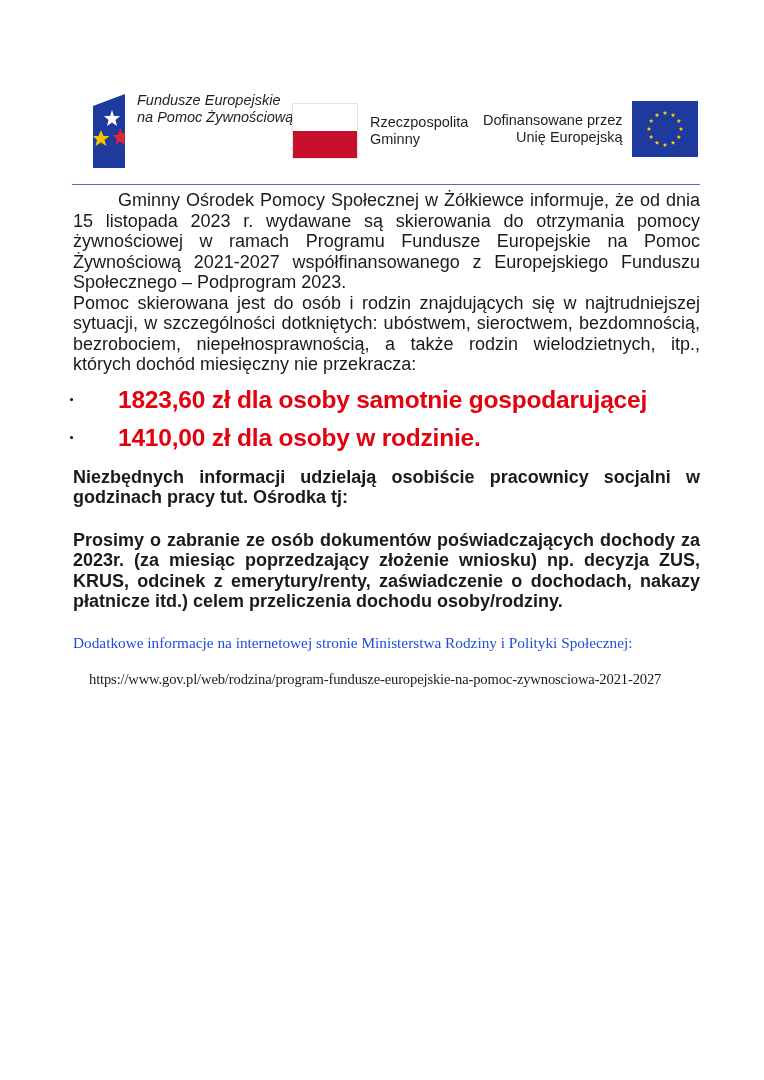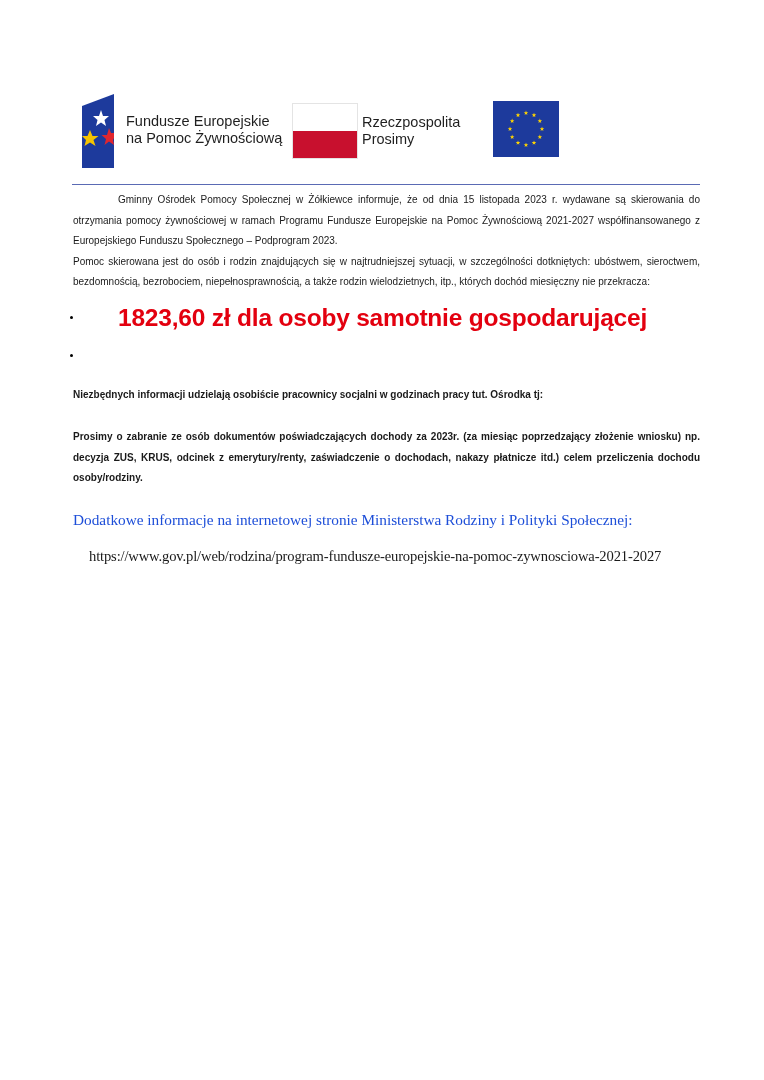--- a/index.html
+++ b/index.html
@@ -12,25 +12,25 @@
       height: 1080px;
       position: relative;
       overflow: hidden;
       font-family: "Liberation Sans", "DejaVu Sans", sans-serif;
       color: #1a1a1a;
     }
 
     
     .logo-fe {
       position: absolute;
-      left: 80px;
+      left: 91px;
       top: 92px;
       height: 76px;
       display: flex;
-      align-items: center;
+      font-style: italic;
     }
     .fe-mark {
       width: 34px;
       height: 76px;
       position: relative;
     }
     .fe-mark svg { display: block; }
     .fe-text {
       margin-left: 12px;
       font-size: 14.5px;
@@ -50,21 +50,21 @@
       width: 66px;
       height: 56px;
       border: 1px solid #e4e4e4;
       box-sizing: border-box;
       display: flex;
       flex-direction: column;
     }
     .pl-flag .white { flex: 1; background: #ffffff; }
     .pl-flag .red { flex: 1; background: #c8102e; }
     .pl-text {
-      margin-left: 4px;
+      margin-left: 12px;
       font-size: 14.5px;
       line-height: 17px;
       color: #1f1f1f;
     }
 
     .logo-eu {
       position: absolute;
       left: 483px;
       top: 101px;
       display: flex;
@@ -96,21 +96,21 @@
     }
 
     
     .content {
       position: absolute;
       left: 73px;
       top: 190px;
       width: 627px;
     }
     .para {
-      font-size: 10px;
+      font-size: 18px;
       line-height: 20.5px;
       text-align: justify;
       margin: 0;
       color: #1a1a1a;
     }
     .para.indent { text-indent: 45px; }
 
     .highlights {
       margin: 6px 0 0 0;
       padding: 0;
@@ -183,25 +183,29 @@
   </div>
 </div>
 
 <div class="logo-pl">
   <div class="pl-flag">
     <div class="white"></div>
     <div class="red"></div>
   </div>
   <div class="pl-text">
     <div>Rzeczpospolita</div>
-    <div>Prosimy</div>
+    <div>Gminny</div>
   </div>
 </div>
 
 <div class="logo-eu">
+  <div class="eu-text">
+    <div>Dofinansowane przez</div>
+    <div>Unię Europejską</div>
+  </div>
   <div class="eu-flag">
     <svg id="eu-stars" width="66" height="56" viewBox="0 0 66 56">
         <polygon points="33.00,9.60 33.59,11.19 35.28,11.26 33.95,12.31 34.41,13.94 33.00,13.00 31.59,13.94 32.05,12.31 30.72,11.26 32.41,11.19" fill="#ffd400"></polygon>
         <polygon points="41.00,11.74 41.59,13.33 43.28,13.40 41.95,14.45 42.41,16.09 41.00,15.14 39.59,16.09 40.05,14.45 38.72,13.40 40.41,13.33" fill="#ffd400"></polygon>
         <polygon points="46.86,17.60 47.44,19.19 49.14,19.26 47.81,20.31 48.27,21.94 46.86,21.00 45.45,21.94 45.91,20.31 44.57,19.26 46.27,19.19" fill="#ffd400"></polygon>
         <polygon points="49.00,25.60 49.59,27.19 51.28,27.26 49.95,28.31 50.41,29.94 49.00,29.00 47.59,29.94 48.05,28.31 46.72,27.26 48.41,27.19" fill="#ffd400"></polygon>
         <polygon points="46.86,33.60 47.44,35.19 49.14,35.26 47.81,36.31 48.27,37.94 46.86,37.00 45.45,37.94 45.91,36.31 44.57,35.26 46.27,35.19" fill="#ffd400"></polygon>
         <polygon points="41.00,39.46 41.59,41.05 43.28,41.11 41.95,42.17 42.41,43.80 41.00,42.86 39.59,43.80 40.05,42.17 38.72,41.11 40.41,41.05" fill="#ffd400"></polygon>
         <polygon points="33.00,41.60 33.59,43.19 35.28,43.26 33.95,44.31 34.41,45.94 33.00,45.00 31.59,45.94 32.05,44.31 30.72,43.26 32.41,43.19" fill="#ffd400"></polygon>
         <polygon points="25.00,39.46 25.59,41.05 27.28,41.11 25.95,42.17 26.41,43.80 25.00,42.86 23.59,43.80 24.05,42.17 22.72,41.11 24.41,41.05" fill="#ffd400"></polygon>
@@ -219,20 +223,21 @@
   <p class="para indent">Gminny Ośrodek Pomocy Społecznej w Żółkiewce informuje, że od dnia 15 listopada 2023 r. wydawane są skierowania do otrzymania pomocy żywnościowej w ramach Programu Fundusze Europejskie na Pomoc Żywnościową 2021-2027 współfinansowanego z Europejskiego Funduszu Społecznego – Podprogram 2023.</p>
   <p class="para">Pomoc skierowana jest do osób i rodzin znajdujących się w najtrudniejszej sytuacji, w szczególności dotkniętych: ubóstwem, sieroctwem, bezdomnością, bezrobociem, niepełnosprawnością, a także rodzin wielodzietnych, itp., których dochód miesięczny nie przekracza:</p>
 
   <ul class="highlights">
     <li class="highlight">
       <span class="bullet"></span>
       <span class="highlight-text">1823,60 zł dla osoby samotnie gospodarującej</span>
     </li>
     <li class="highlight">
       <span class="bullet"></span>
+      <span class="highlight-text">1410,00 zł dla osoby w rodzinie.</span>
     </li>
   </ul>
 
   <p class="para bold" style="margin-top:10px;">Niezbędnych informacji udzielają osobiście pracownicy socjalni w godzinach pracy tut. Ośrodka tj:</p>
 
   <div class="block-gap"></div>
 
   <p class="para bold">Prosimy o zabranie ze osób dokumentów poświadczających dochody za 2023r. (za miesiąc poprzedzający złożenie wniosku) np. decyzja ZUS, KRUS, odcinek z emerytury/renty, zaświadczenie o dochodach, nakazy płatnicze itd.) celem przeliczenia dochodu osoby/rodziny.</p>
 
   <div class="block-gap" style="height:20px;"></div>

